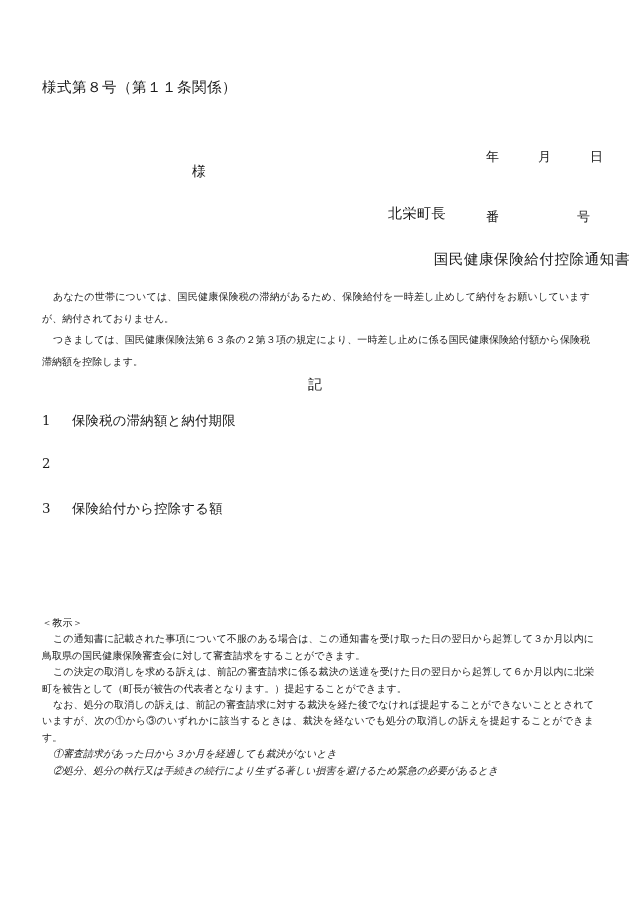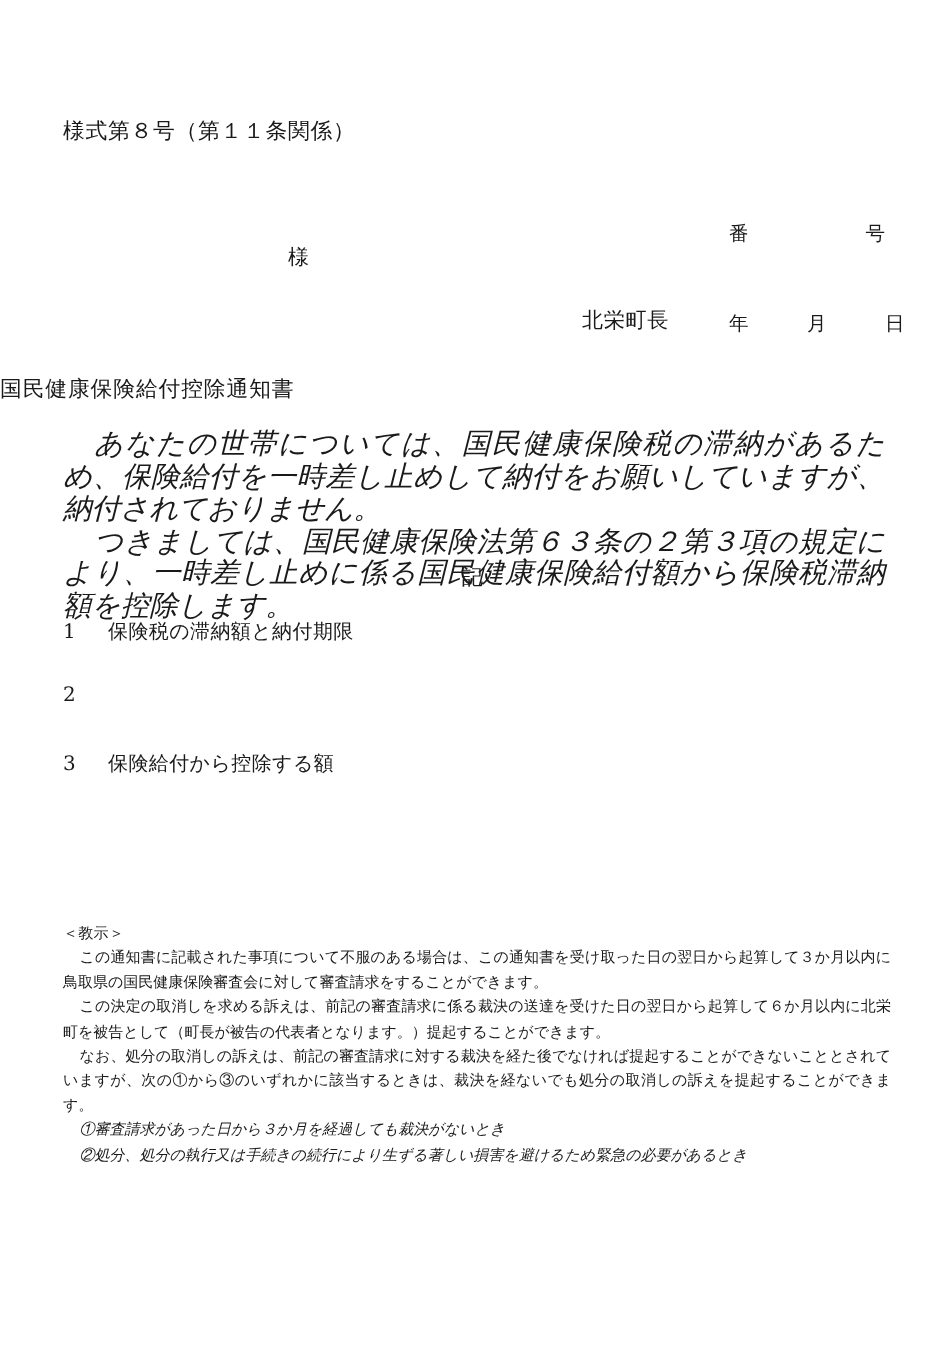--- a/index.html
+++ b/index.html
@@ -50,33 +50,32 @@
     top: 205px;
     font-size: 14px;
     letter-spacing: 0.5px;
     white-space: nowrap;
   }
 
   .doc-title {
     left: 0;
     top: 250px;
     width: 630px;
-    text-align: left;
+    text-align: right;
     font-size: 14.5px;
     letter-spacing: 0.6px;
   }
 
   .body-block {
     left: 42px;
     top: 286px;
     width: 548px;
-    font-size: 19px;
+    font-size: 10px;
     line-height: 21.5px;
     text-align: justify;
-    font-style: italic;
   }
   .body-block p {
     margin: 0;
     text-indent: 1.1em;
   }
 
   .kiji {
     left: 0;
     top: 376px;
     width: 630px;
@@ -133,22 +132,22 @@
   }
 </style>
 </head>
 <body>
 
 <div class="page">
 
   <div class="abs form-no">様式第８号（第１１条関係）</div>
 
   <div class="abs docnum-block">
+    <div>年　　　月　　　日</div>
     <div>番　　　　　　号</div>
-    <div>年　　　月　　　日</div>
   </div>
 
   <div class="abs addressee">様</div>
 
   <div class="abs issuer">北栄町長</div>
 
   <div class="abs doc-title">国民健康保険給付控除通知書</div>
 
   <div class="abs body-block">
     <p>あなたの世帯については、国民健康保険税の滞納があるため、保険給付を一時差し止めして納付をお願いしていますが、納付されておりません。</p>

